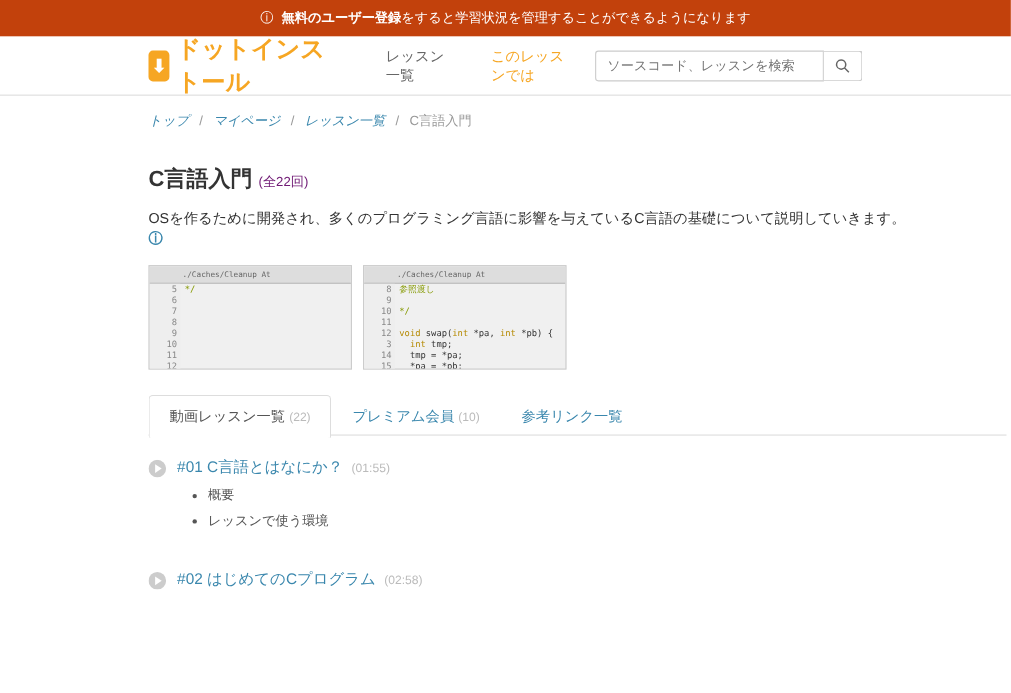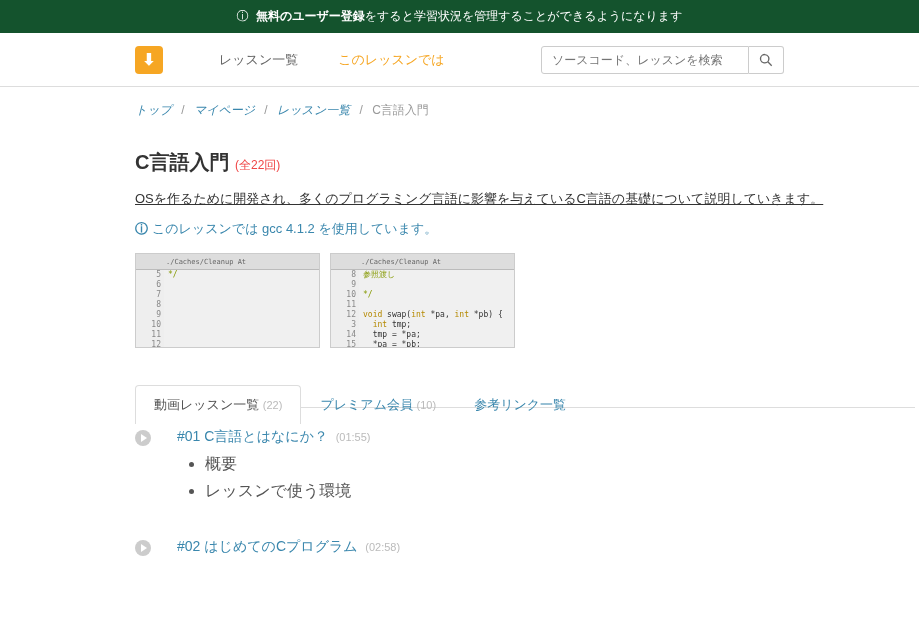--- a/index.html
+++ b/index.html
@@ -1,78 +1,79 @@
 <!DOCTYPE html>
 <html><head>
 <meta charset="utf-8">
 <style>
 * { margin: 0; padding: 0; box-sizing: border-box; }
 body { font-family: "Hiragino Kaku Gothic Pro", "Meiryo", sans-serif; font-size: 13px; color: #333; background: #fff; }
-.banner { background: #14532d; color: #fff; text-align: center; padding: 8px; font-size: 12px; }
+.banner { background: #c2410c; color: #fff; text-align: center; padding: 8px; font-size: 12px; }
 .banner b { font-weight: bold; }
 .info-icon-small::before { content: "ⓘ"; margin-right: 4px; }
 
 .nav { border-bottom: 1px solid #ddd; display: flex; align-items: center; padding: 0 135px; height: 54px; }
 .logo { display: flex; align-items: center; color: #f6a623; font-weight: bold; font-size: 22px; margin-right: 30px; }
 .logo-icon { width: 28px; height: 28px; background: #f6a623; border-radius: 4px; margin-right: 6px; display: flex; align-items: center; justify-content: center; color: #fff; font-size: 16px; }
 .nav-item { padding: 18px 20px; color: #666; cursor: pointer; font-size: 13px; }
 .nav-item.premium { color: #f6a623; }
 .search-box { margin-left: auto; display: flex; }
 .search-input { width: 208px; padding: 6px 10px; border: 1px solid #ccc; border-radius: 3px 0 0 3px; font-size: 12px; }
 .search-btn { padding: 6px 10px; border: 1px solid #ccc; border-left: none; background: #fff; border-radius: 0 3px 3px 0; cursor: pointer; }
 .search-icon svg { width: 14px; height: 14px; fill: #666; display: block; }
 
 .container { max-width: 780px; margin: 0 auto; padding: 15px 0 0 0; margin-left: 135px; }
 .breadcrumb { font-size: 12px; margin-bottom: 30px; }
 .breadcrumb a { color: #3a87ad; text-decoration: none; font-style: italic; }
 .breadcrumb .sep { color: #999; margin: 0 6px; }
 .breadcrumb .current { color: #999; }
 
 h1 { font-size: 20px; margin-bottom: 14px; }
-h1 .count { font-size: 12px; color: #ef4444; font-weight: normal; }
-.desc { font-size: 13px; margin-bottom: 12px; text-decoration: underline; }
+h1 .count { font-size: 12px; color: #701a75; font-weight: normal; }
+.desc { font-size: 13px; margin-bottom: 0; }
 .env { font-size: 13px; color: #3a87ad; margin-bottom: 15px; }
 .env-icon::before { content: "ⓘ"; margin-right: 4px; color: #3a87ad; font-weight: bold; }
 
 .thumbs { display: flex; gap: 10px; margin-bottom: 20px; }
 .thumb { width: 185px; height: 95px; border: 1px solid #ccc; background: #f0f0f0; position: relative; overflow: hidden; font-family: monospace; font-size: 8px; cursor: pointer; }
 .thumb-gutter { position: absolute; left: 0; top: 16px; width: 28px; background: #eee; height: 80px; }
 .thumb-gutter div { text-align: right; padding-right: 3px; color: #888; line-height: 10px; }
 .thumb-tabs { height: 16px; background: #ddd; border-bottom: 1px solid #bbb; font-size: 7px; padding-left: 30px; line-height: 16px; color: #666; overflow: hidden; }
 .thumb-code { position: absolute; left: 32px; top: 16px; line-height: 10px; }
 .thumb-code .tp { color: #b58900; }
 .thumb-code .cm { color: #859900; }
 .thumb-mark { position: absolute; left: 3px; top: 22px; width: 10px; height: 10px; background: #e8a; border-radius: 2px; }
 
 .tabs { border-bottom: 1px solid #ddd; display: flex; }
-.tab { padding: 10px 18px; cursor: pointer; color: #3a87ad; font-size: 13px; border: 1px solid transparent; border-bottom: none; position: relative; top: 17px; }
+.tab { padding: 10px 18px; cursor: pointer; color: #3a87ad; font-size: 13px; border: 1px solid transparent; border-bottom: none; position: relative; top: 3px; }
 .tab.active { color: #555; border-color: #ddd; background: #fff; border-radius: 4px 4px 0 0; }
 .tab .tcount { color: #bbb; font-size: 11px; }
 
 .lessons { padding-top: 20px; }
-.lesson { display: flex; align-items: flex-start; margin-bottom: 30px; position: relative; gap: 16px; }
+.lesson { display: flex; align-items: flex-start; margin-bottom: 30px; position: relative; }
 .play-icon { width: 16px; height: 16px; margin-right: 10px; margin-top: 2px; flex-shrink: 0; }
 .play-icon svg { fill: #ccc; }
 .lesson-body { flex: 1; }
 .lesson-title { color: #3a87ad; font-size: 14px; text-decoration: none; }
 .lesson-time { color: #bbb; font-size: 11px; margin-left: 4px; }
 .lesson-body ul { margin-top: 8px; padding-left: 28px; }
-.lesson-body li { font-size: 16px; color: #555; margin-bottom: 6px; }
+.lesson-body li { font-size: 12px; color: #555; margin-bottom: 6px; }
 </style>
 </head>
 <body>
 
 <div class="banner">
   <span class="info-icon-small"></span>
   <b>無料のユーザー登録</b><span>をすると学習状況を管理することができるようになります</span>
 </div>
 
 <div class="nav">
   <div class="logo">
     <div class="logo-icon">⬇</div>
+    <span>ドットインストール</span>
   </div>
   <div class="nav-item">レッスン一覧</div>
   <div class="nav-item premium">このレッスンでは</div>
   <div class="search-box">
     <input class="search-input" placeholder="ソースコード、レッスンを検索" style="">
     <button class="search-btn">
       <span class="search-icon">
         <svg viewBox="0 0 16 16">
             <path d="M6.5 1a5.5 5.5 0 014.38 8.82l4.15 4.15-1.06 1.06-4.15-4.15A5.5 5.5 0 116.5 1zm0 1.5a4 4 0 100 8 4 4 0 000-8z"></path>
           </svg>
@@ -91,21 +92,21 @@
     <span class="sep">/</span>
     <span class="current">C言語入門</span>
   </div>
 
   <h1>
     <span>C言語入門</span>
     <span class="count">(全22回)</span>
   </h1>
   <p class="desc">OSを作るために開発され、多くのプログラミング言語に影響を与えているC言語の基礎について説明していきます。</p>
   <p class="env">
-    <span class="env-icon"></span><span>このレッスンでは gcc 4.1.2 を使用しています。</span>
+    <span class="env-icon"></span>
   </p>
 
   <div class="thumbs">
     <div class="thumb">
       <div class="thumb-tabs">./Caches/Cleanup At Startup/Transmit/A</div>
       <div class="thumb-mark"></div>
       <div class="thumb-gutter">
           <div>5</div>
           <div>6</div>
           <div>7</div>

